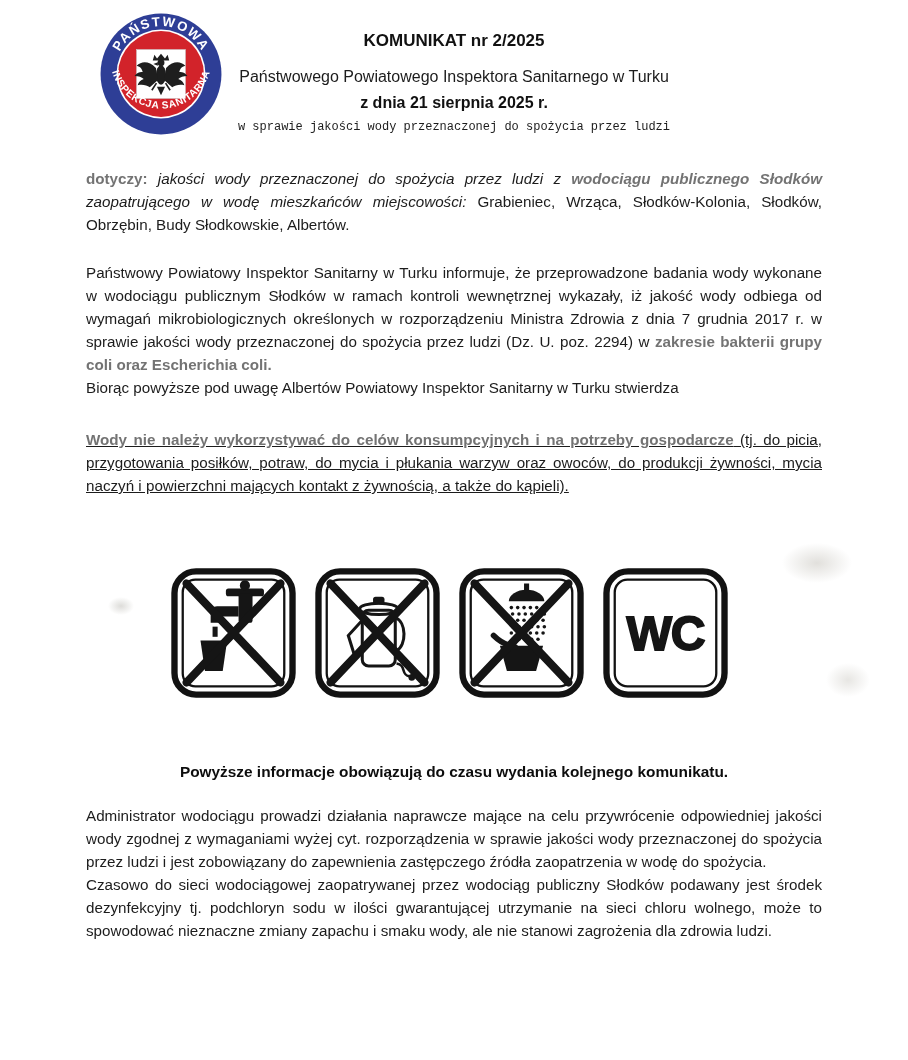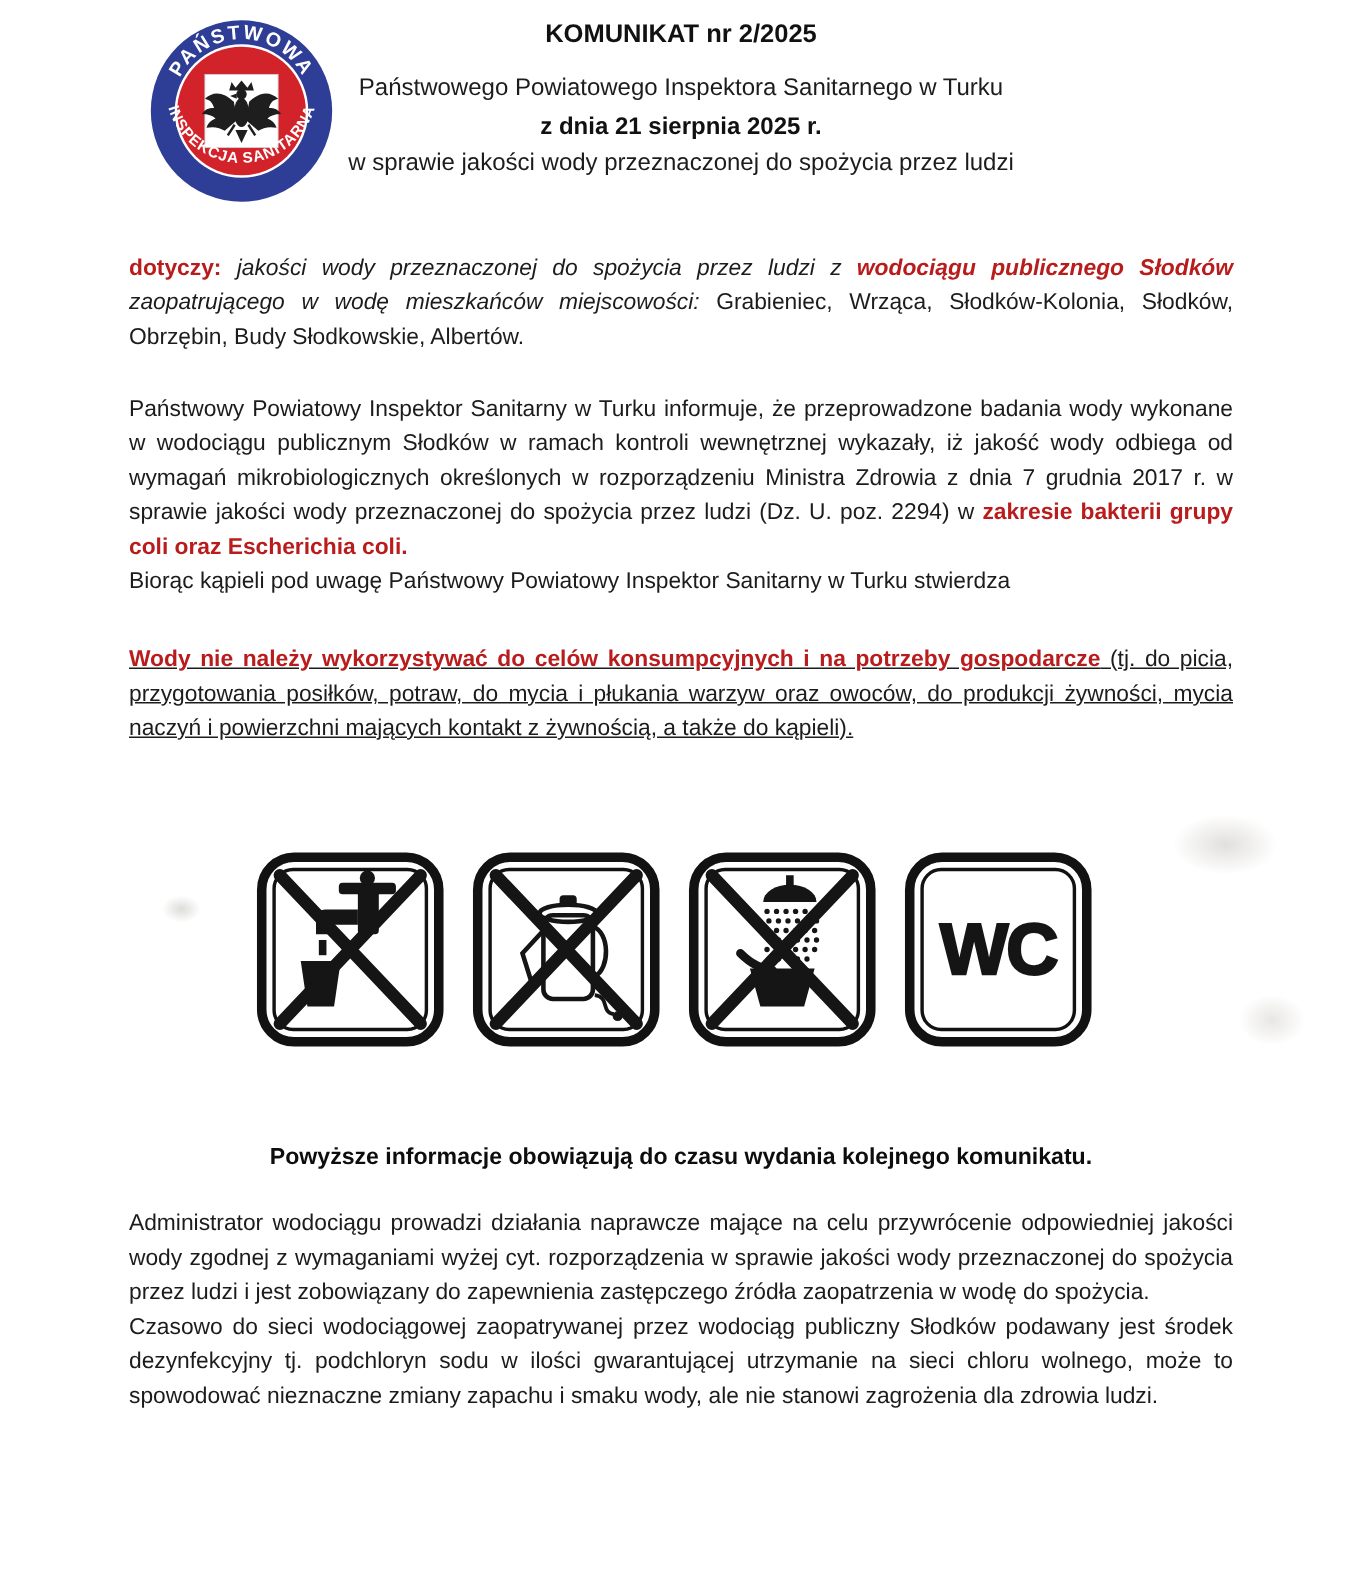--- a/index.html
+++ b/index.html
@@ -7,38 +7,38 @@
     position:relative;
     width:908px;height:1060px;
     background:#ffffff;
     font-family:"Liberation Sans","DejaVu Sans",sans-serif;
     color:#1c1c1c;
     overflow:hidden;
   }
   
   .hdr{position:relative;height:138px;}
   .logo{position:absolute;left:98px;top:11px;width:126px;height:126px;}
-  .hdr-text{padding-top:13px;text-align:center;}
+  .hdr-text{padding-top:31px;text-align:center;}
   .doc-title{font-size:17px;font-weight:bold;line-height:20px;color:#111;}
   .doc-sub1{margin-top:16px;font-size:16px;line-height:20px;}
   .doc-sub2{margin-top:6px;font-size:16px;font-weight:bold;line-height:20px;color:#111;}
-  .doc-sub3{margin-top:4px;font-size:16px;line-height:20px;}
+  .doc-sub3{margin-top:4px;font-size:12px;line-height:20px;font-family:Liberation Mono, monospace;}
   
   .content{margin:0 86px;width:736px;}
   .para{
     font-size:15.2px;line-height:23px;
     text-align:justify;margin:0;
   }
   .p-dotyczy{margin-top:29px;}
   .p-findings{margin-top:25px;}
   .p-restrict{margin-top:29px;text-decoration:underline;}
   .p-remedial{margin-top:21px;}
   .p-disinfect{margin-top:0;}
   .blockline{display:block;}
-  .b{font-weight:bold;color:#b91c1c;}
+  .b{font-weight:bold;color:#737373;}
   .i{font-style:italic;}
   .verdict{
     margin:28px 0 0 0;text-align:center;
     font-size:17px;font-weight:bold;color:#0d0d0d;
     text-decoration:underline;line-height:20px;
   }
   .notice{
     margin:61px 0 0 0;text-align:center;
     font-size:15.4px;font-weight:bold;color:#0d0d0d;line-height:23px;
   }
@@ -102,21 +102,21 @@
   </header>
 
   <main class="content">
 
     <p class="para p-dotyczy">
       <span class="b">dotyczy: </span><span class="i">jakości wody przeznaczonej do spożycia przez ludzi z </span><span class="b i">wodociągu publicznego Słodków</span><span class="i"> zaopatrującego w wodę mieszkańców miejscowości: </span><span>Grabieniec, Wrząca, Słodków-Kolonia, Słodków, Obrzębin, Budy Słodkowskie, Albertów.</span>
     </p>
 
     <p class="para p-findings">
       <span>Państwowy Powiatowy Inspektor Sanitarny w Turku informuje, że przeprowadzone badania wody wykonane w wodociągu publicznym Słodków w ramach kontroli wewnętrznej wykazały, iż jakość wody odbiega od wymagań mikrobiologicznych określonych w rozporządzeniu Ministra Zdrowia z dnia 7 grudnia 2017 r. w sprawie jakości wody przeznaczonej do spożycia przez ludzi (Dz. U. poz. 2294) w </span><span class="b">zakresie bakterii grupy coli oraz Escherichia coli.</span>
-      <span class="blockline">Biorąc kąpieli pod uwagę Państwowy Powiatowy Inspektor Sanitarny w Turku stwierdza</span>
+      <span class="blockline">Biorąc powyższe pod uwagę Albertów Powiatowy Inspektor Sanitarny w Turku stwierdza</span>
     </p>
 
 
     <p class="para p-restrict">
       <span class="b">Wody nie należy wykorzystywać do celów konsumpcyjnych i na potrzeby gospodarcze</span><span> (tj. do picia, przygotowania posiłków, potraw, do mycia i płukania warzyw oraz owoców, do produkcji żywności, mycia naczyń i powierzchni mających kontakt z żywnością, a także do kąpieli).</span>
     </p>
 
     <figure class="pictos" style="margin-top:70px;margin-bottom:0;">
       <span class="scanblob blob-a"></span>
       <span class="scanblob blob-b"></span>

